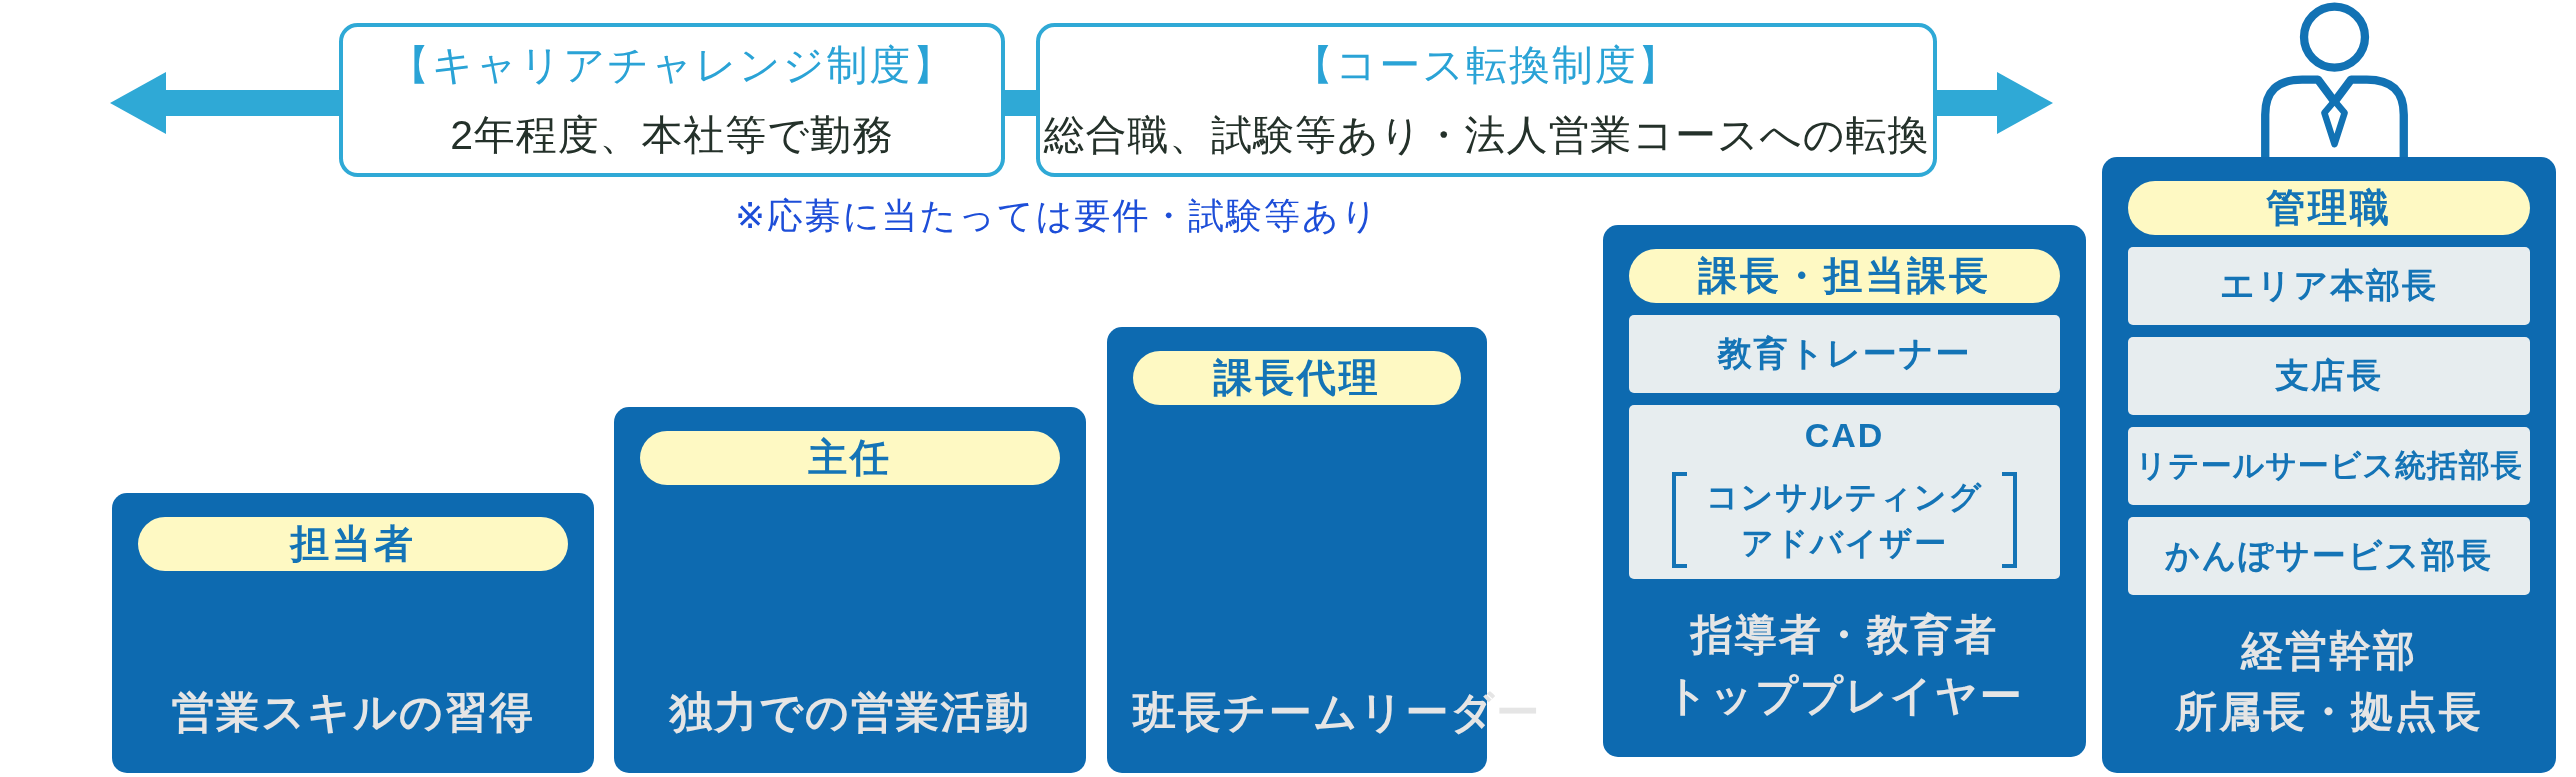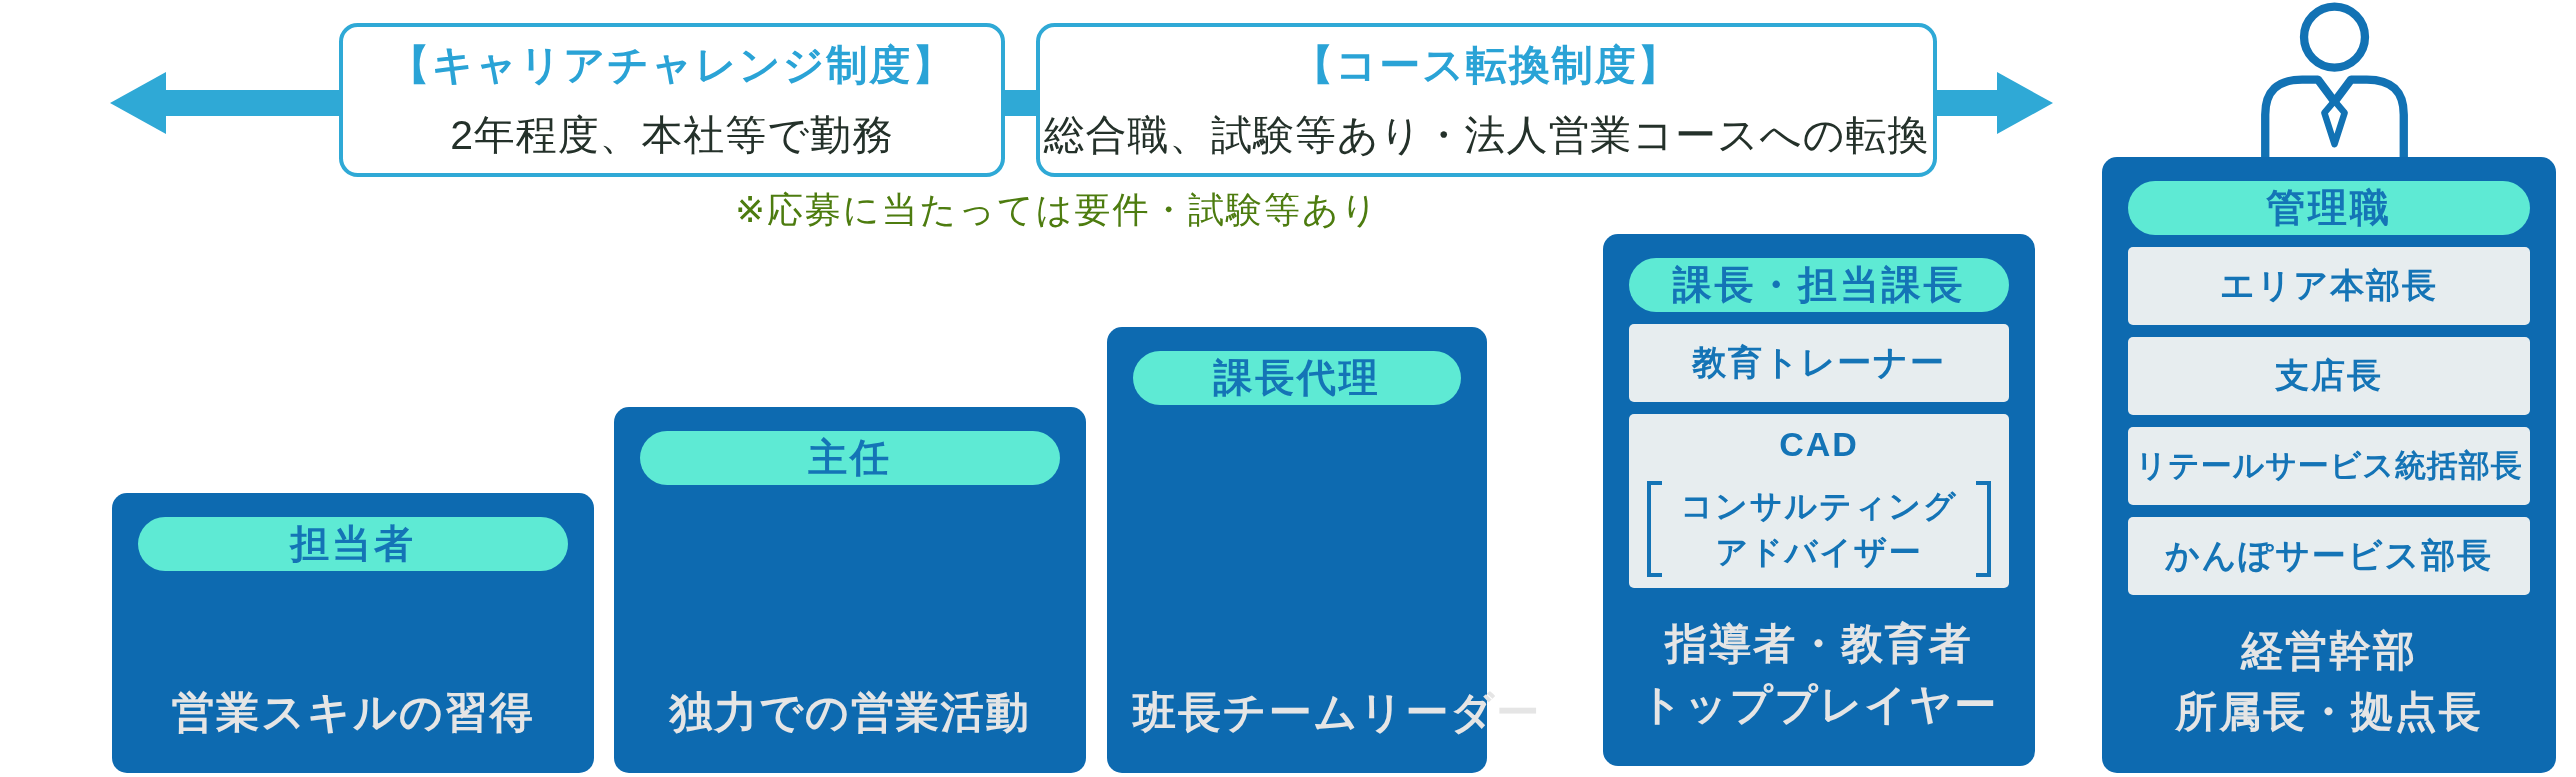--- a/index.html
+++ b/index.html
@@ -14,37 +14,37 @@
   .arrow-head-right{position:absolute;left:1997px;top:72px;width:0;height:0;z-index:0;
     border-left:56px solid #2fa9d6;border-top:31px solid transparent;border-bottom:31px solid transparent;}
   
   .program-box{
     position:absolute;top:23px;height:154px;background:#ffffff;
     border:4.7px solid #2fa9d6;border-radius:18.7px;z-index:1;box-sizing:border-box;
     display:flex;flex-direction:column;align-items:center;justify-content:center;gap:15px;
   }
   .program-box.career{left:339px;width:666px;}
   .program-box.course{left:1036px;width:901px;}
-  .program-title{color:#2aa3d6;font-size:41px;font-weight:bold;letter-spacing:1.9px;white-space:nowrap;}
+  .program-title{color:#2aa3d6;font-size:41px;font-weight:normal;letter-spacing:1.9px;white-space:nowrap;}
   .program-desc{color:#24312a;font-size:41px;letter-spacing:0.9px;white-space:nowrap;}
-  .note{position:absolute;left:735px;top:186px;color:#4d7c0f;font-size:36px;letter-spacing:1.9px;z-index:1;white-space:nowrap;}
+  .note{position:absolute;left:735px;top:192px;color:#1d4ed8;font-size:36px;letter-spacing:1.9px;z-index:1;white-space:nowrap;}
   
   .person{position:absolute;left:2259px;top:1.9px;width:151px;height:157px;z-index:1;}
   
   .step{
     position:absolute;background:#0d6ab0;border-radius:15px;z-index:1;box-sizing:border-box;
     display:flex;flex-direction:column;padding:24px 26px 22.4px 26px;
   }
   .step.s1{left:112px;top:493px;width:482px;height:280px;}
   .step.s2{left:614px;top:407px;width:472px;height:366px;}
   .step.s3{left:1107px;top:327px;width:380px;height:446px;}
-  .step.s4{left:1603px;top:234px;width:432px;height:532px;}
+  .step.s4{left:1603px;top:225px;width:483px;height:532px;}
   .step.s5{left:2102px;top:157px;width:454px;height:616px;}
   .pill{
-    height:54px;min-height:54px;background:#5eead4;border-radius:28px;
+    height:54px;min-height:54px;background:#fef9c3;border-radius:28px;
     display:flex;align-items:center;justify-content:center;
     color:#1474b6;font-size:39px;font-weight:bold;letter-spacing:2.8px;white-space:nowrap;font-family:Liberation Mono, monospace;
   }
   .sub{
     margin-top:12px;background:#e7edef;border-radius:5px;min-height:78px;box-sizing:border-box;
     display:flex;align-items:center;justify-content:center;
     color:#1474b6;font-size:34px;font-weight:bold;letter-spacing:1.9px;text-align:center;
   }
   .sub.tall{min-height:168px;flex-direction:column;gap:17px;padding:11.2px 9.3px;}
   .sub .narrow{font-size:31px;letter-spacing:0.9px;}

